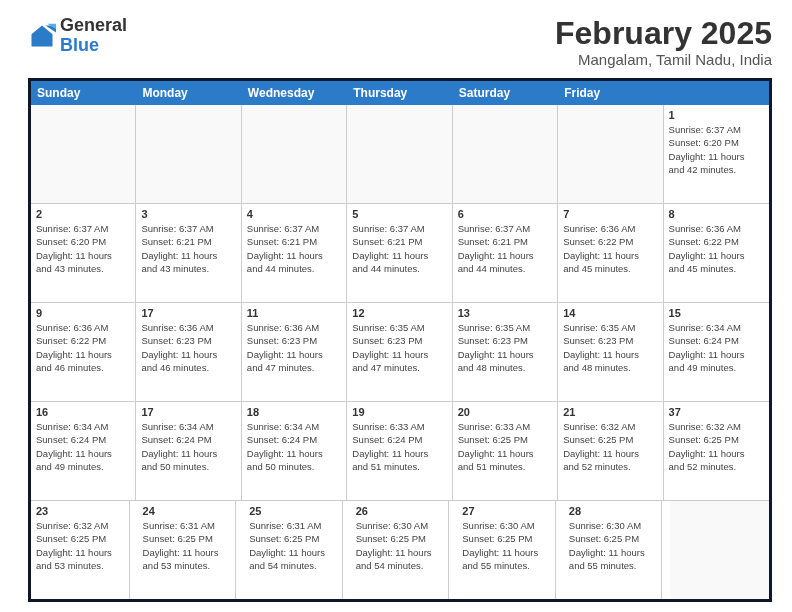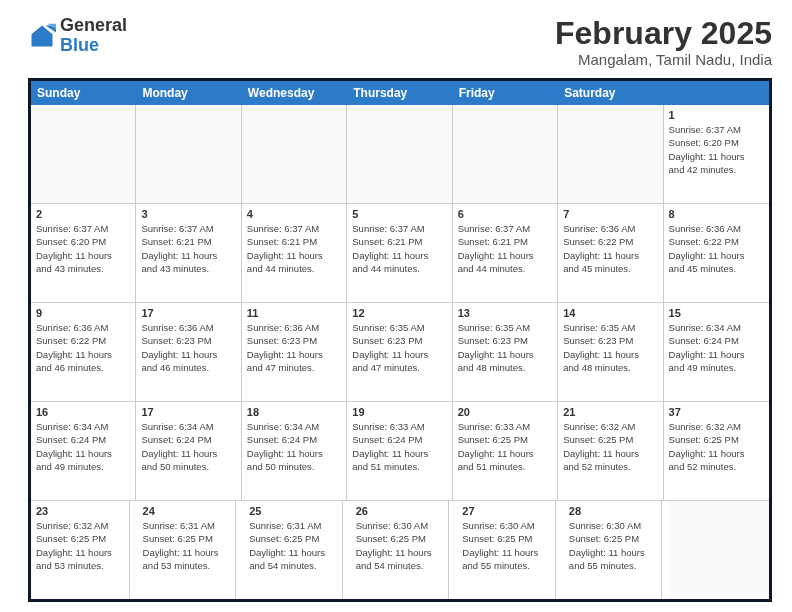--- a/index.html
+++ b/index.html
@@ -132,22 +132,22 @@
       <div class="location-title">Mangalam, Tamil Nadu, India</div>
     </div>
   </div>
 
   <div class="calendar">
     <div class="cal-header">
     <div class="cal-header-cell">Sunday</div>
         <div class="cal-header-cell">Monday</div>
         <div class="cal-header-cell">Wednesday</div>
         <div class="cal-header-cell">Thursday</div>
+        <div class="cal-header-cell">Saturday</div>
         <div class="cal-header-cell">Friday</div>
-        <div class="cal-header-cell">Saturday</div>
       </div>
     <div class="cal-body">
     <div class="cal-row">
           <div class="cal-cell empty"></div>
           <div class="cal-cell empty"></div>
           <div class="cal-cell empty"></div>
           <div class="cal-cell empty"></div>
           <div class="cal-cell empty"></div>
           <div class="cal-cell empty"></div>
           <div class="cal-cell">

